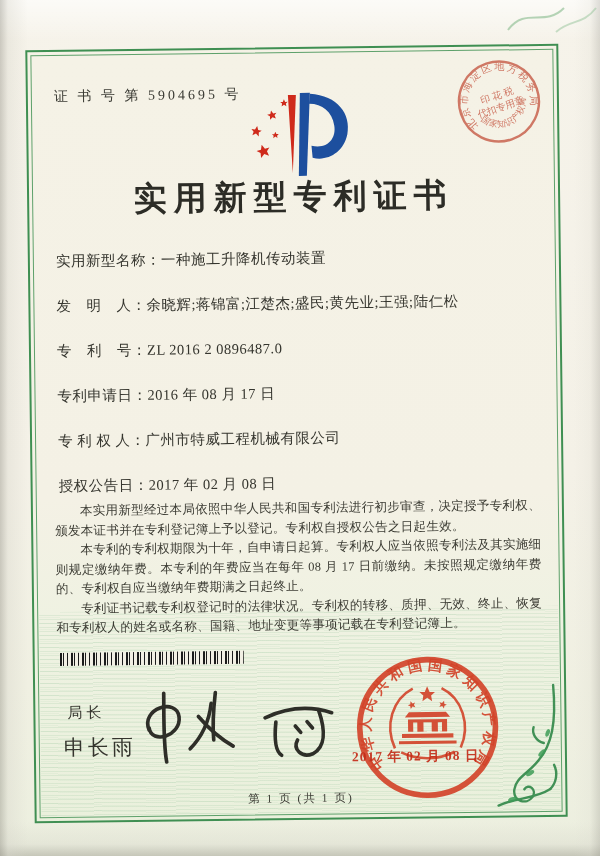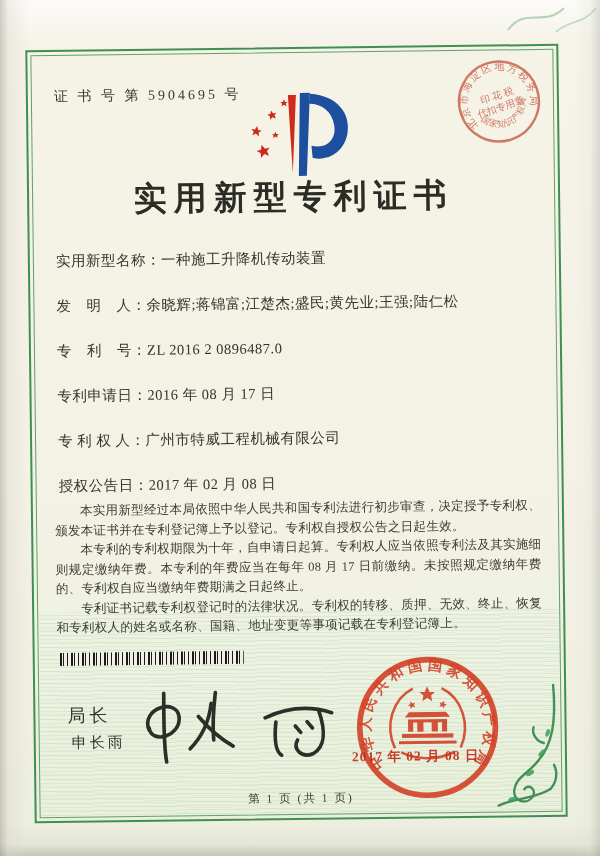--- a/index.html
+++ b/index.html
@@ -33,22 +33,22 @@
     font-size:33px;font-weight:bold;letter-spacing:7px;color:#2c2c26;}
   .fields{position:absolute;left:26px;top:200px;width:490px;}
   .field-row{height:45px;font-size:14.5px;color:#35352e;letter-spacing:.5px;white-space:nowrap;}
   .flabel{color:#35352e;}
   .fvalue{color:#35352e;}
   .paras{position:absolute;left:22px;top:450px;width:486px;font-size:12.5px;line-height:19.5px;
     color:#3c3c34;text-align:justify;letter-spacing:.3px;}
   .paras p{margin:0;text-indent:2em;}
   .barcode{position:absolute;left:25px;top:601px;width:184px;height:13px;
     background:repeating-linear-gradient(90deg,#1c1c1c 0 2px,#f2efe4 2px 3px,#1c1c1c 3px 4px,#f2efe4 4px 7px,#1c1c1c 7px 8px,#f2efe4 8px 11px);}
-  .sig-title{position:absolute;left:32px;top:652px;font-size:18px;letter-spacing:4px;color:#35352e;}
-  .sig-name{position:absolute;left:36px;top:682px;font-size:15px;letter-spacing:3px;color:#35352e;}
+  .sig-title{position:absolute;left:32px;top:652px;font-size:15px;letter-spacing:4px;color:#35352e;}
+  .sig-name{position:absolute;left:28px;top:682px;font-size:21px;letter-spacing:3px;color:#35352e;}
   .sig-script{position:absolute;left:92px;top:634px;width:215px;height:86px;}
   .seal-bottom{position:absolute;left:318px;top:606px;width:148px;height:148px;}
   .seal-date{position:absolute;left:316px;top:700px;width:200px;font-size:13.5px;font-weight:bold;
     color:rgba(195,45,25,.92);letter-spacing:1px;white-space:nowrap;}
   .seal-top{position:absolute;left:428px;top:12px;width:86px;height:86px;transform:rotate(-18deg);opacity:.72;}
   .footer{position:absolute;left:0;top:742px;width:100%;text-align:center;font-size:11.5px;
     color:#3a3a33;letter-spacing:2px;}
   .corner-flourish{position:absolute;right:3px;bottom:6px;width:78px;height:126px;}
   .edge-squiggle{position:absolute;right:0;top:0;width:96px;height:34px;}
 </style>

